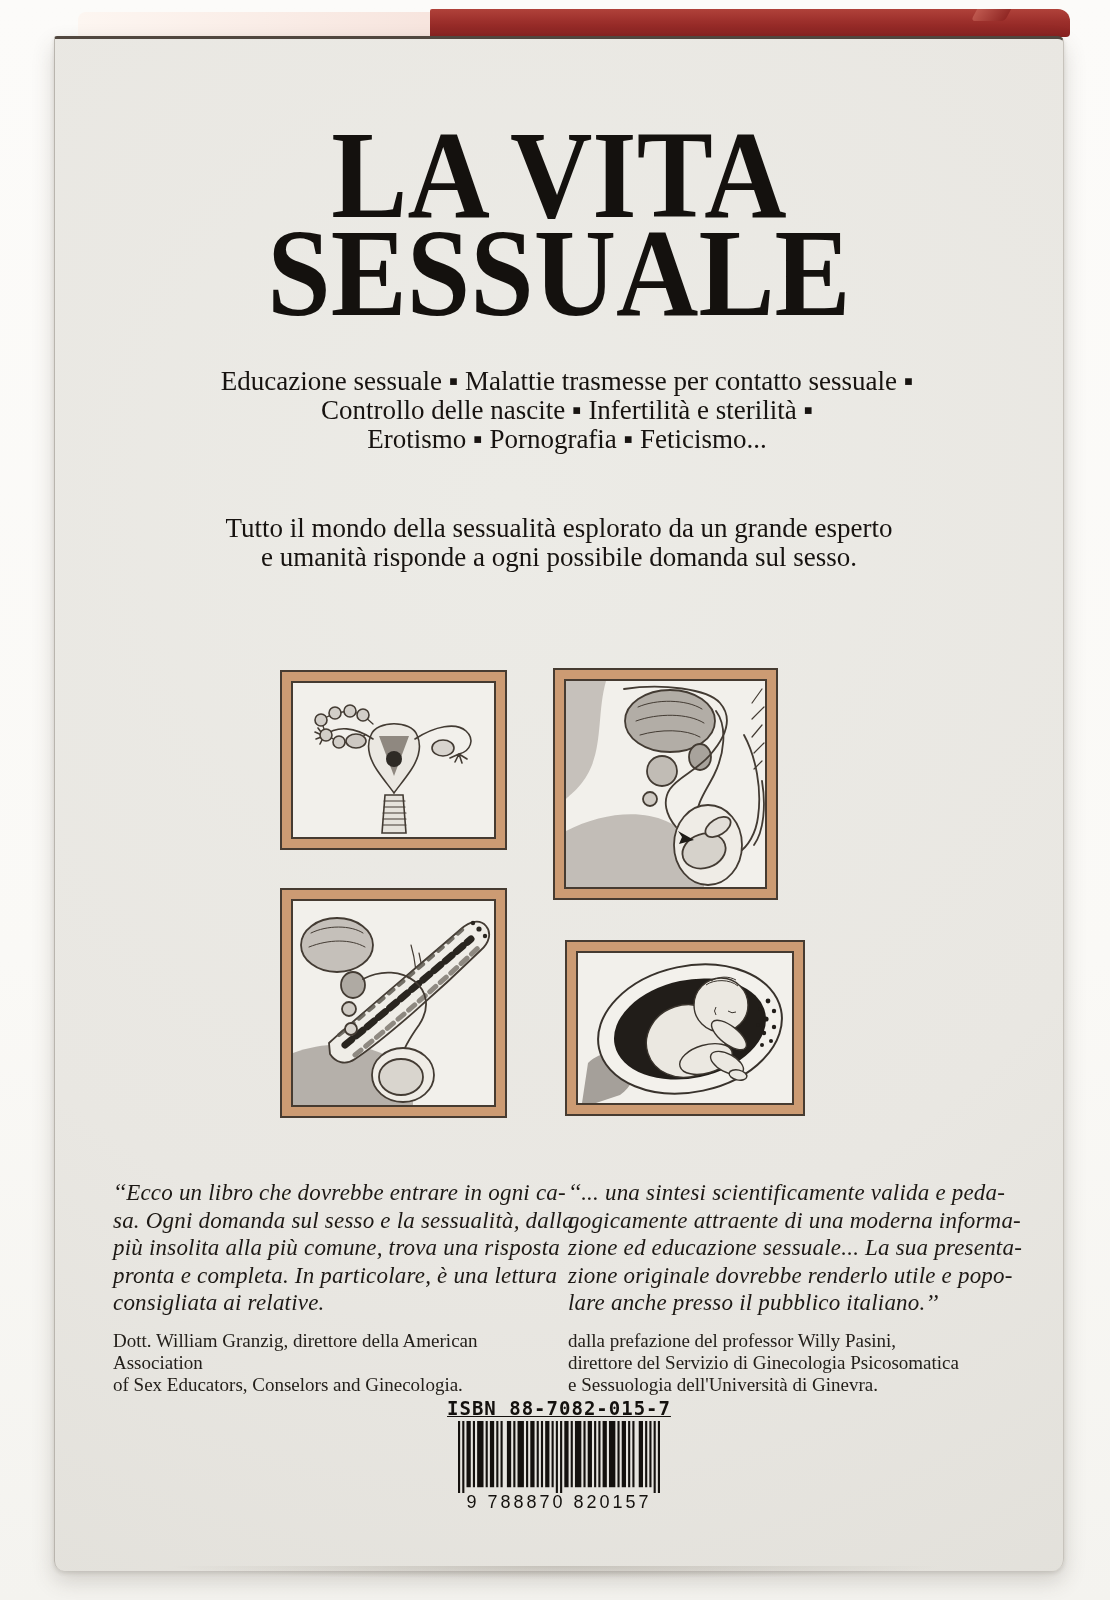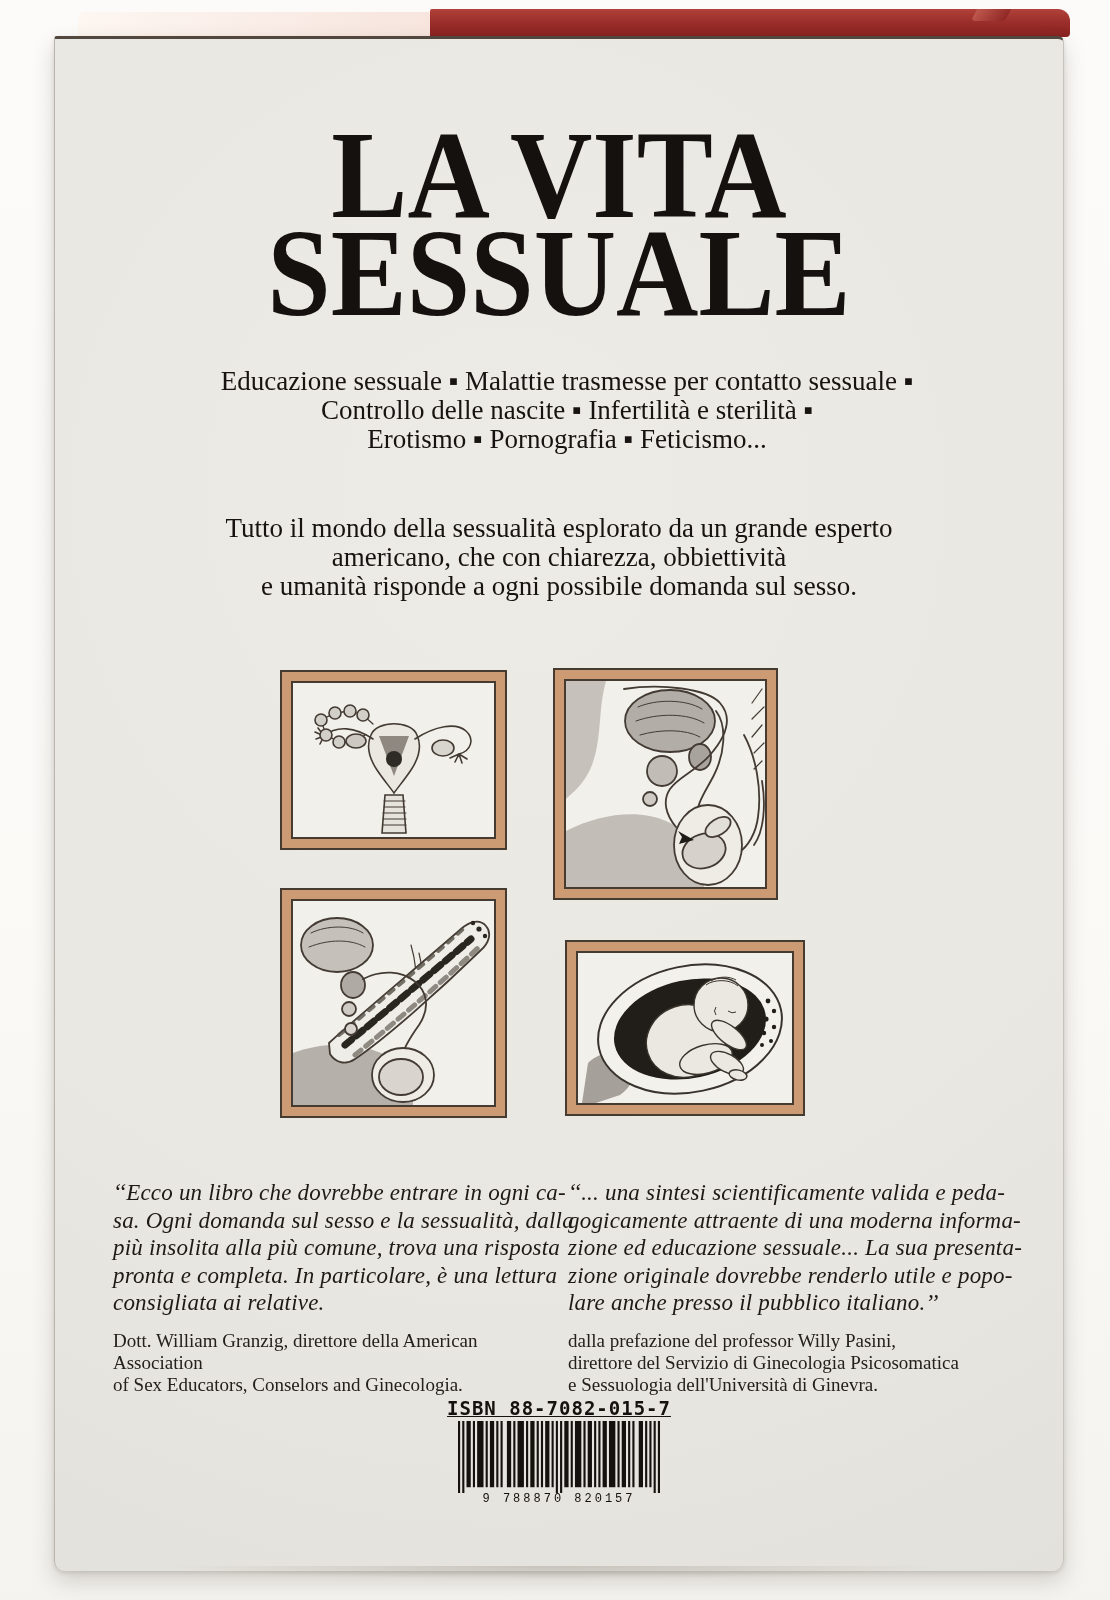--- a/index.html
+++ b/index.html
@@ -59,21 +59,21 @@
   .quotes{position:absolute;top:1140px;left:58px;width:934px;display:flex;}
   .qcol-left{width:414px;}
   .qcol-right{width:424px;margin-left:41px;}
   .q-line{font-style:italic;font-size:23px;line-height:27.5px;text-align:justify;text-align-last:justify;white-space:nowrap;letter-spacing:.2px;}
   .q-line.last{text-align-last:left;white-space:normal;}
   .attr{margin-top:13px;font-size:19px;line-height:22px;color:#24201b;}
   
   .isbn{position:absolute;top:1358px;left:0;right:0;display:flex;flex-direction:column;align-items:center;}
   .isbn-label{font-family:"DejaVu Sans Mono","Liberation Mono",monospace;font-size:19px;font-weight:600;letter-spacing:1px;color:#14110e;text-decoration:underline;}
   .barcode{margin-top:2px;width:202px;height:72px;}
-  .barcode-digits{font-family:Liberation Mono, monospace;font-size:12px;letter-spacing:3px;color:#14110e;margin-top:-1px;}
+  .barcode-digits{font-family:Liberation Sans, sans-serif;font-size:18px;letter-spacing:3px;color:#14110e;margin-top:-1px;}
   .shadow-floor{position:absolute;left:40px;top:1566px;width:1030px;height:18px;
     background:radial-gradient(50% 100% at 50% 0,rgba(90,80,66,.22),rgba(90,80,66,0) 75%);}
 </style>
 </head>
 <body>
 
 <div>
 
   <div class="pink-edge"></div>
   <div class="red-edge">
@@ -88,21 +88,20 @@
     </div>
 
     <div class="topics">
       <div>Educazione sessuale ▪ Malattie trasmesse per contatto sessuale ▪</div>
       <div>Controllo delle nascite ▪ Infertilità e sterilità ▪</div>
       <div>Erotismo ▪ Pornografia ▪ Feticismo...</div>
     </div>
 
     <div class="intro">
       <div>Tutto il mondo della sessualità esplorato da un grande esperto</div>
-      <div>americano, che con chiarezza, obbiettività</div>
       <div>e umanità risponde a ogni possibile domanda sul sesso.</div>
     </div>
 
     <div class="illo illo1">
       <div class="illo-art" aria-label="female reproductive system illustration">
         <svg viewBox="0 0 201 154" preserveAspectRatio="none">
           <g stroke="#433b33" stroke-width="1.6" fill="none" stroke-linecap="round">
             <path d="M78 52 C84 37 118 37 124 52 C129 63 126 75 118 87 C112 96 106 103 101 110 C96 103 90 96 84 87 C76 75 73 63 78 52 Z" fill="#ebe8e2"></path>
             <path d="M86 53 L116 53 L101 93 Z" fill="#8f8必880" stroke="none" opacity=".9"></path>
             <path d="M86 53 L116 53 L101 93 Z" fill="#8f8880" stroke="none"></path>

